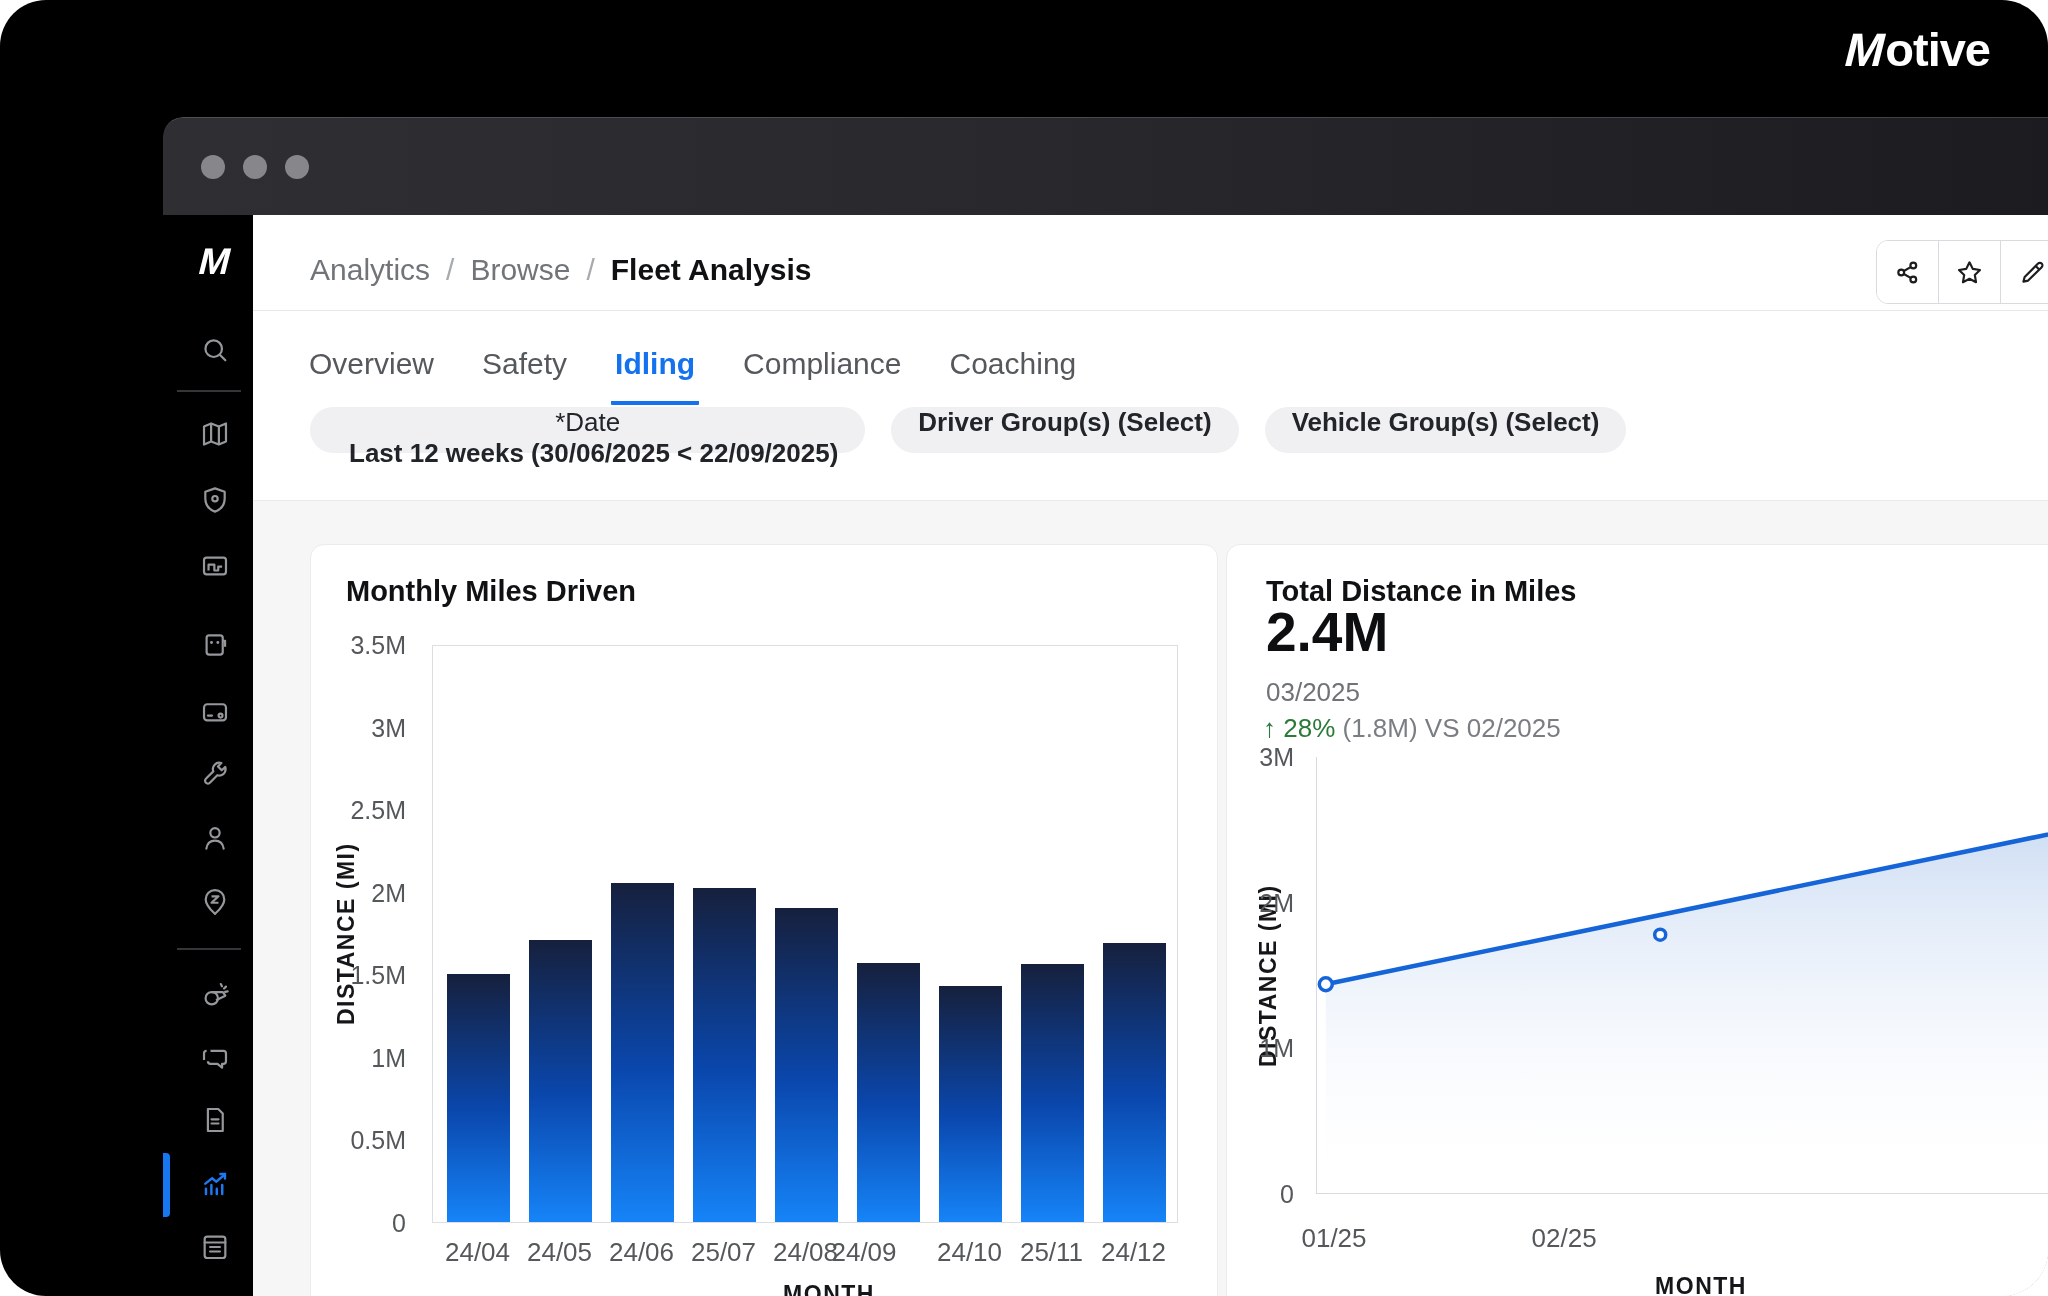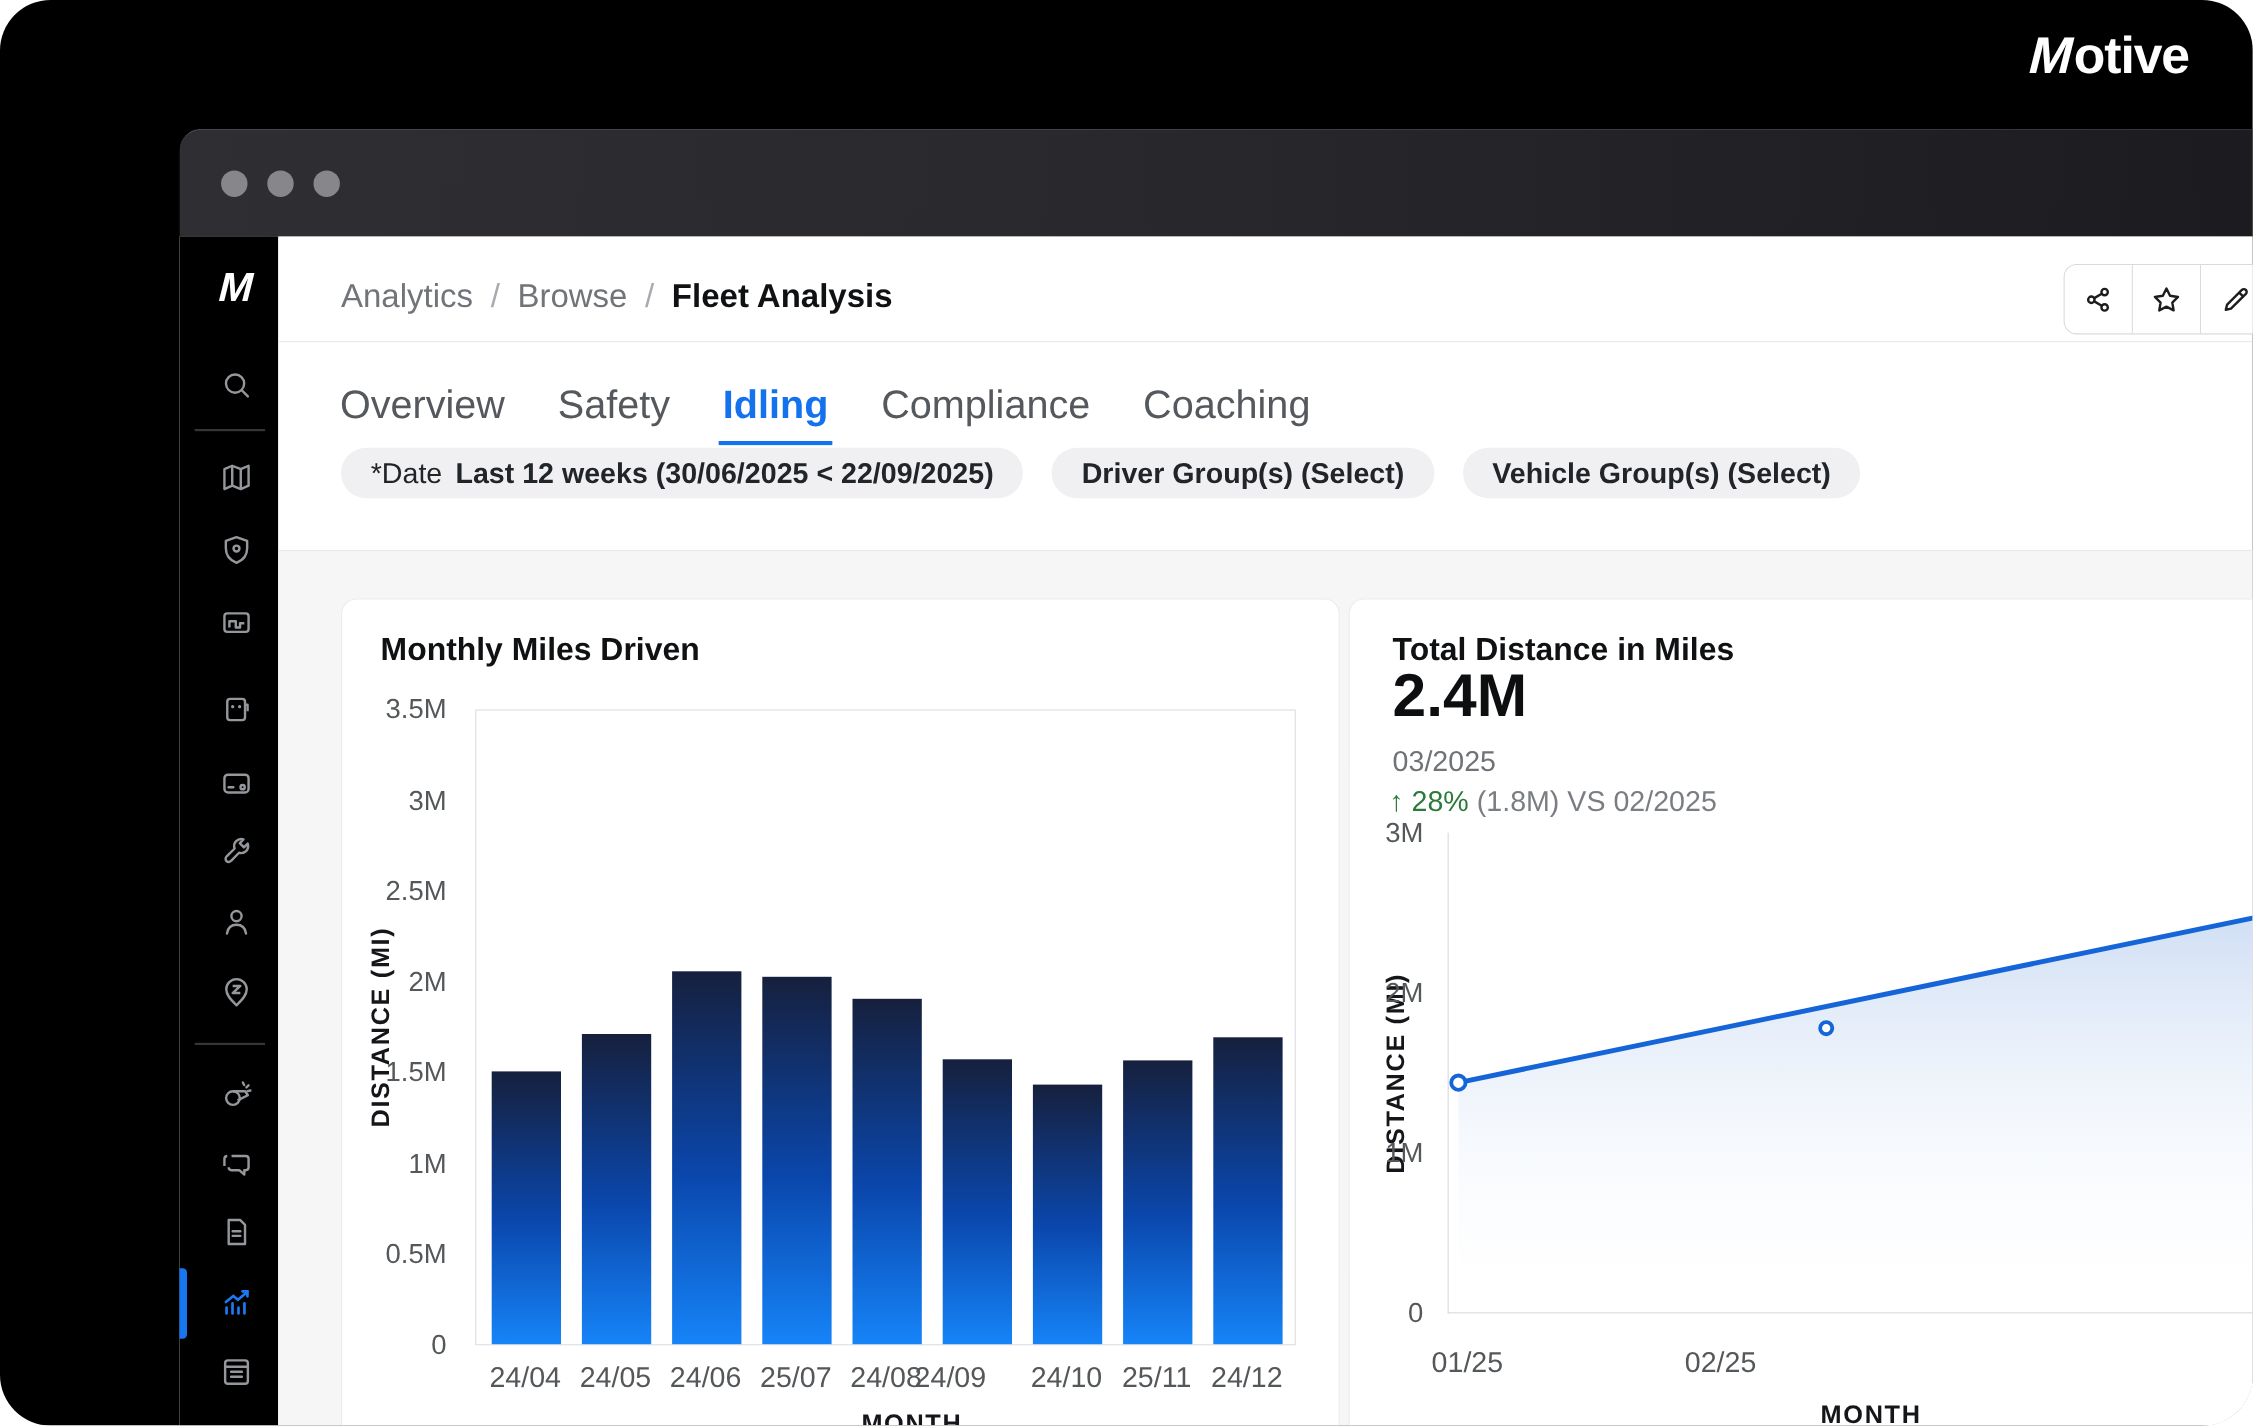--- a/index.html
+++ b/index.html
@@ -31,24 +31,24 @@
   .main{flex:1;position:relative;background:#fff;overflow:hidden;}
   .hdr{position:relative;height:96px;border-bottom:1px solid #e7e8ea;}
   .crumbs{position:absolute;left:57px;top:38px;font-size:30px;color:#71757a;display:flex;gap:16px;align-items:baseline;}
   .crumb-sep{color:#a7abb0;}
   .crumb-cur{color:#0f1113;font-weight:700;}
   .actions{position:absolute;top:25px;right:-16px;display:flex;border:1px solid #d8dadd;border-radius:12px 0 0 12px;overflow:hidden;background:#fff;}
   .abtn{width:62px;height:62px;display:flex;align-items:center;justify-content:center;background:#fff;border-right:1px solid #d8dadd;color:#1b1d1f;}
   .abtn:last-child{border-right:none;}
   .abtn svg{width:29px;height:29px;}
   .tabs{position:relative;display:flex;gap:40px;padding:30px 0 0 52px;height:94px;}
-  .tab{font-size:36px;color:#55585c;padding:6px 4px 22px;cursor:default;text-align:center;}
+  .tab{font-size:30px;color:#55585c;padding:6px 4px 22px;cursor:default;text-align:center;}
   .tab.active{color:#1472ee;font-weight:600;border-bottom:4px solid #1472ee;border-radius:1px;}
   .chips{display:flex;gap:26px;padding:2px 0 0 57px;height:95px;}
-  .chip{background:#f0f0f2;border-radius:24px;height:46px;display:flex;align-items:center;padding:0 27px;font-size:26px;color:#212428;white-space:nowrap;}
+  .chip{background:#f0f0f2;border-radius:24px;height:46px;display:flex;align-items:center;padding:0 27px;font-size:26px;color:#212428;white-space:nowrap;flex-direction:column;}
   .chip b{font-weight:700;margin-left:12px;}
   .chip.onlyb{font-weight:700;}
   
   .content{position:absolute;left:0;right:0;top:285px;bottom:0;background:#f6f6f7;border-top:1px solid #e8e9eb;overflow:hidden;}
   .cards{display:flex;gap:8px;padding:43px 0 0 57px;}
   .card{background:#fff;border:1px solid #ebebed;border-radius:14px;position:relative;height:860px;}
   .card-l{width:908px;flex:0 0 908px;}
   .card-r{flex:1;min-width:900px;}
   .card-title{position:absolute;left:35px;top:30px;font-size:29px;font-weight:700;color:#0f1113;}
   .card-r .card-title{left:39px;}

